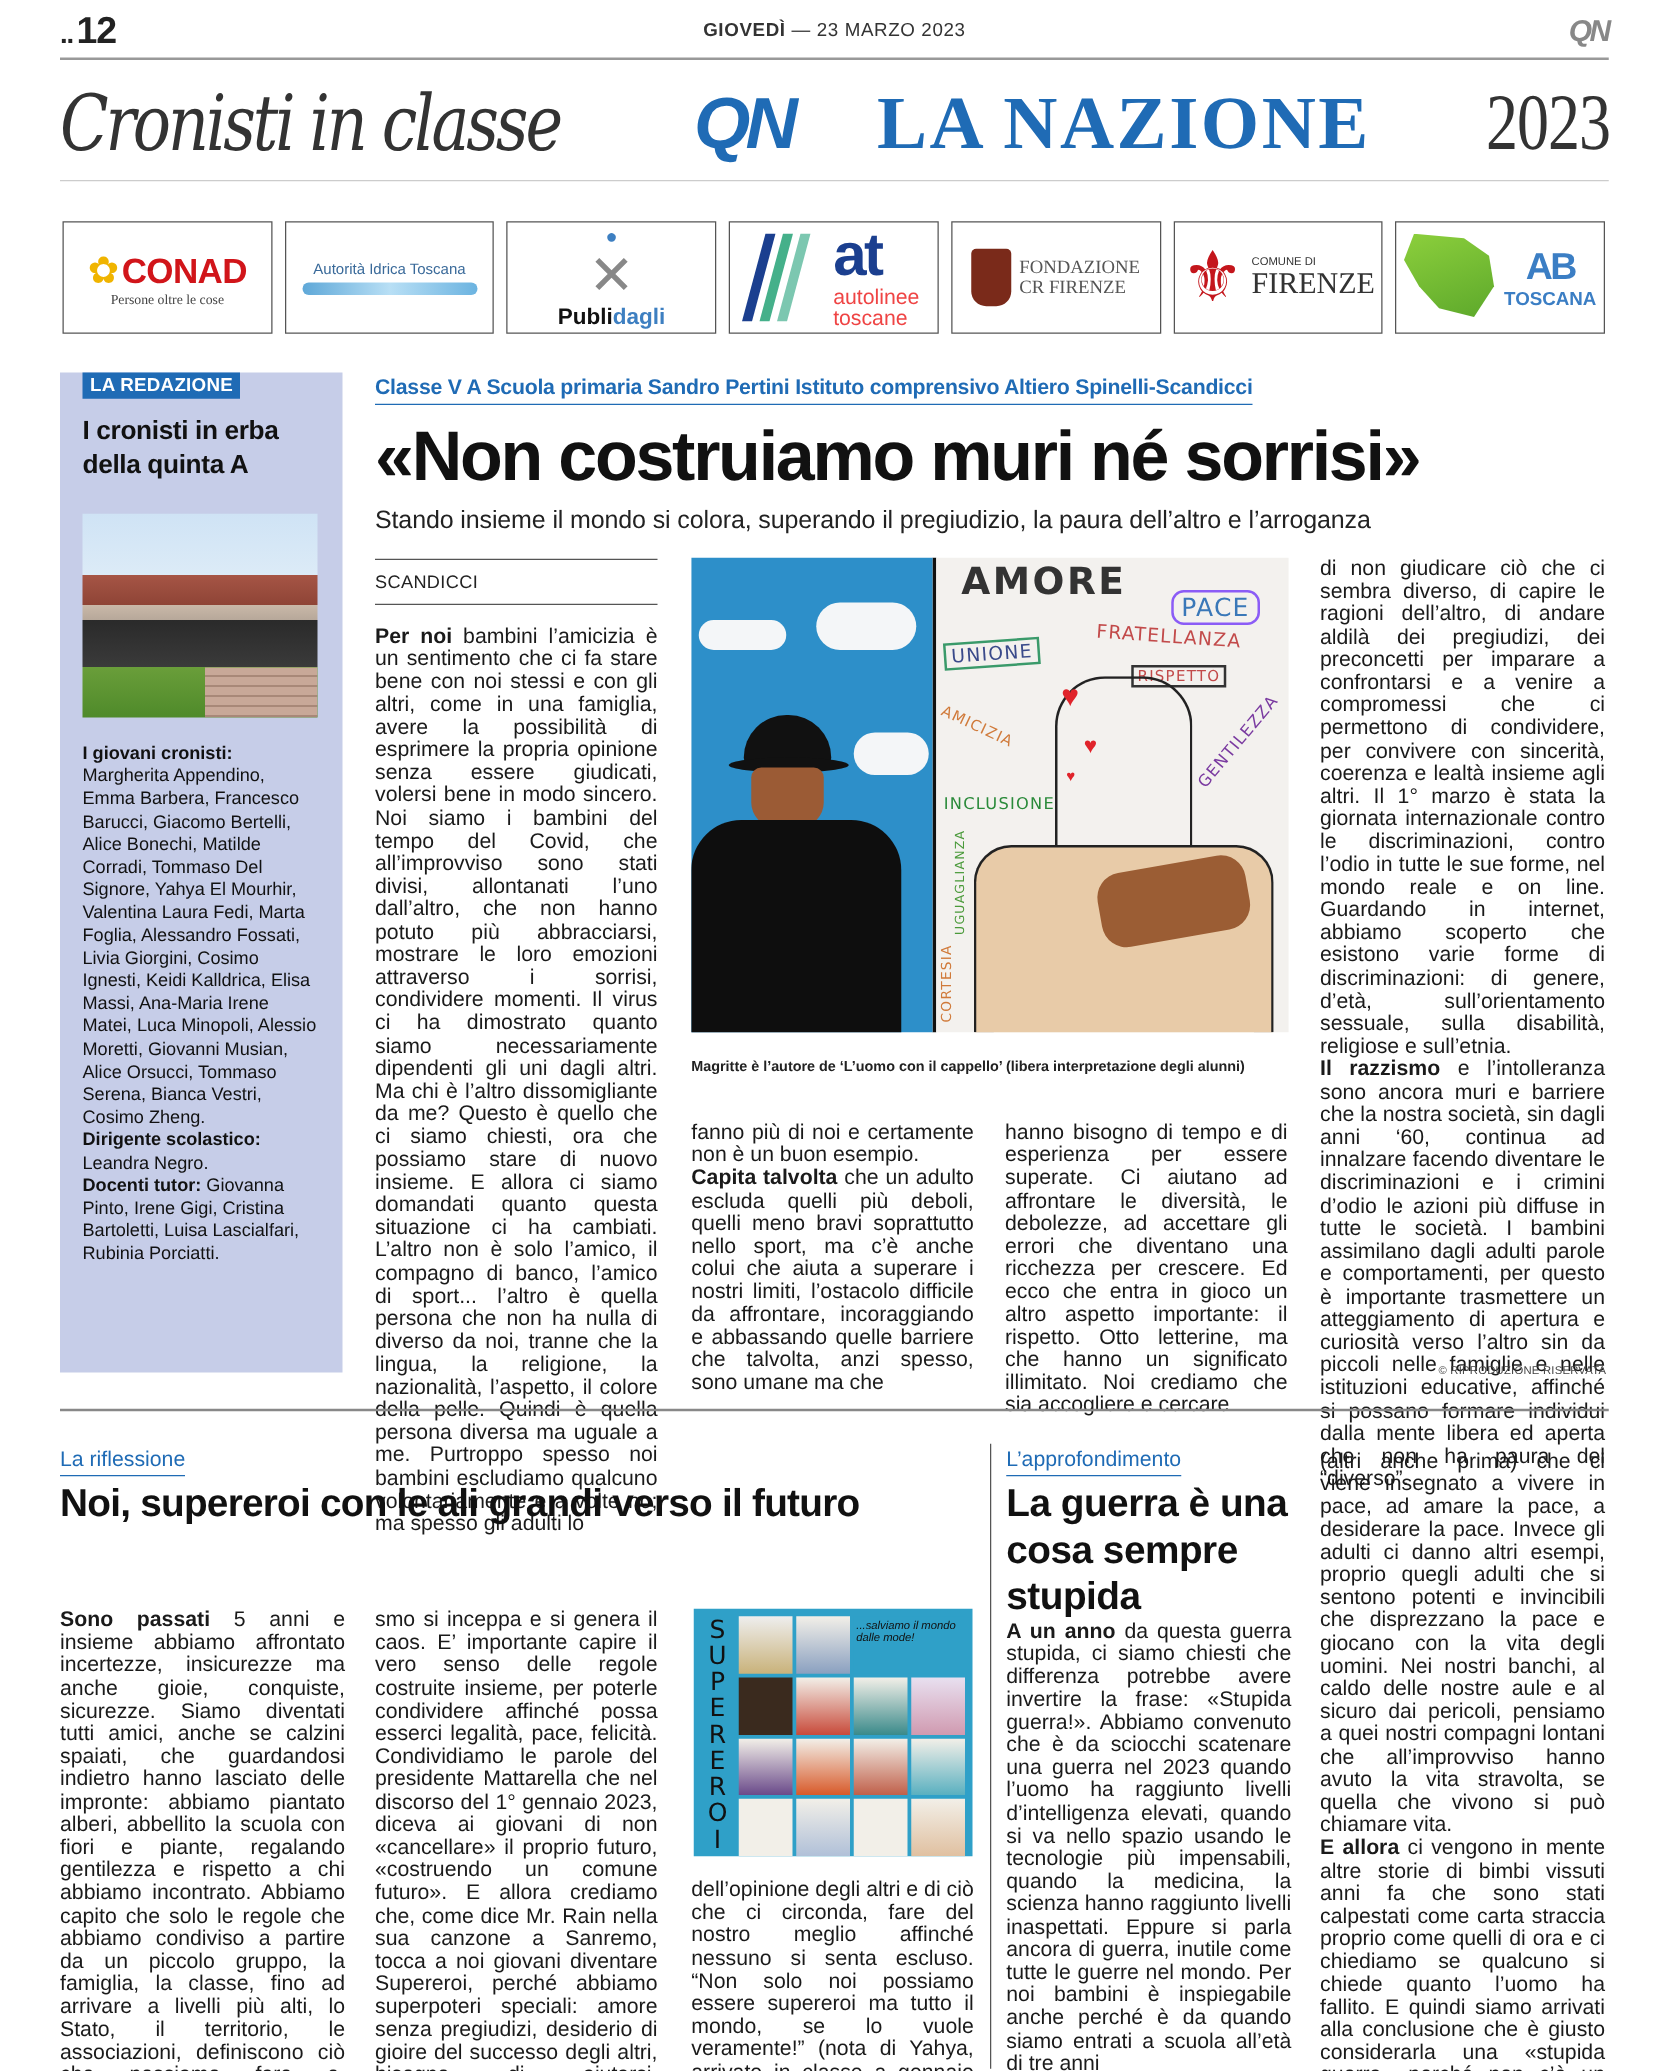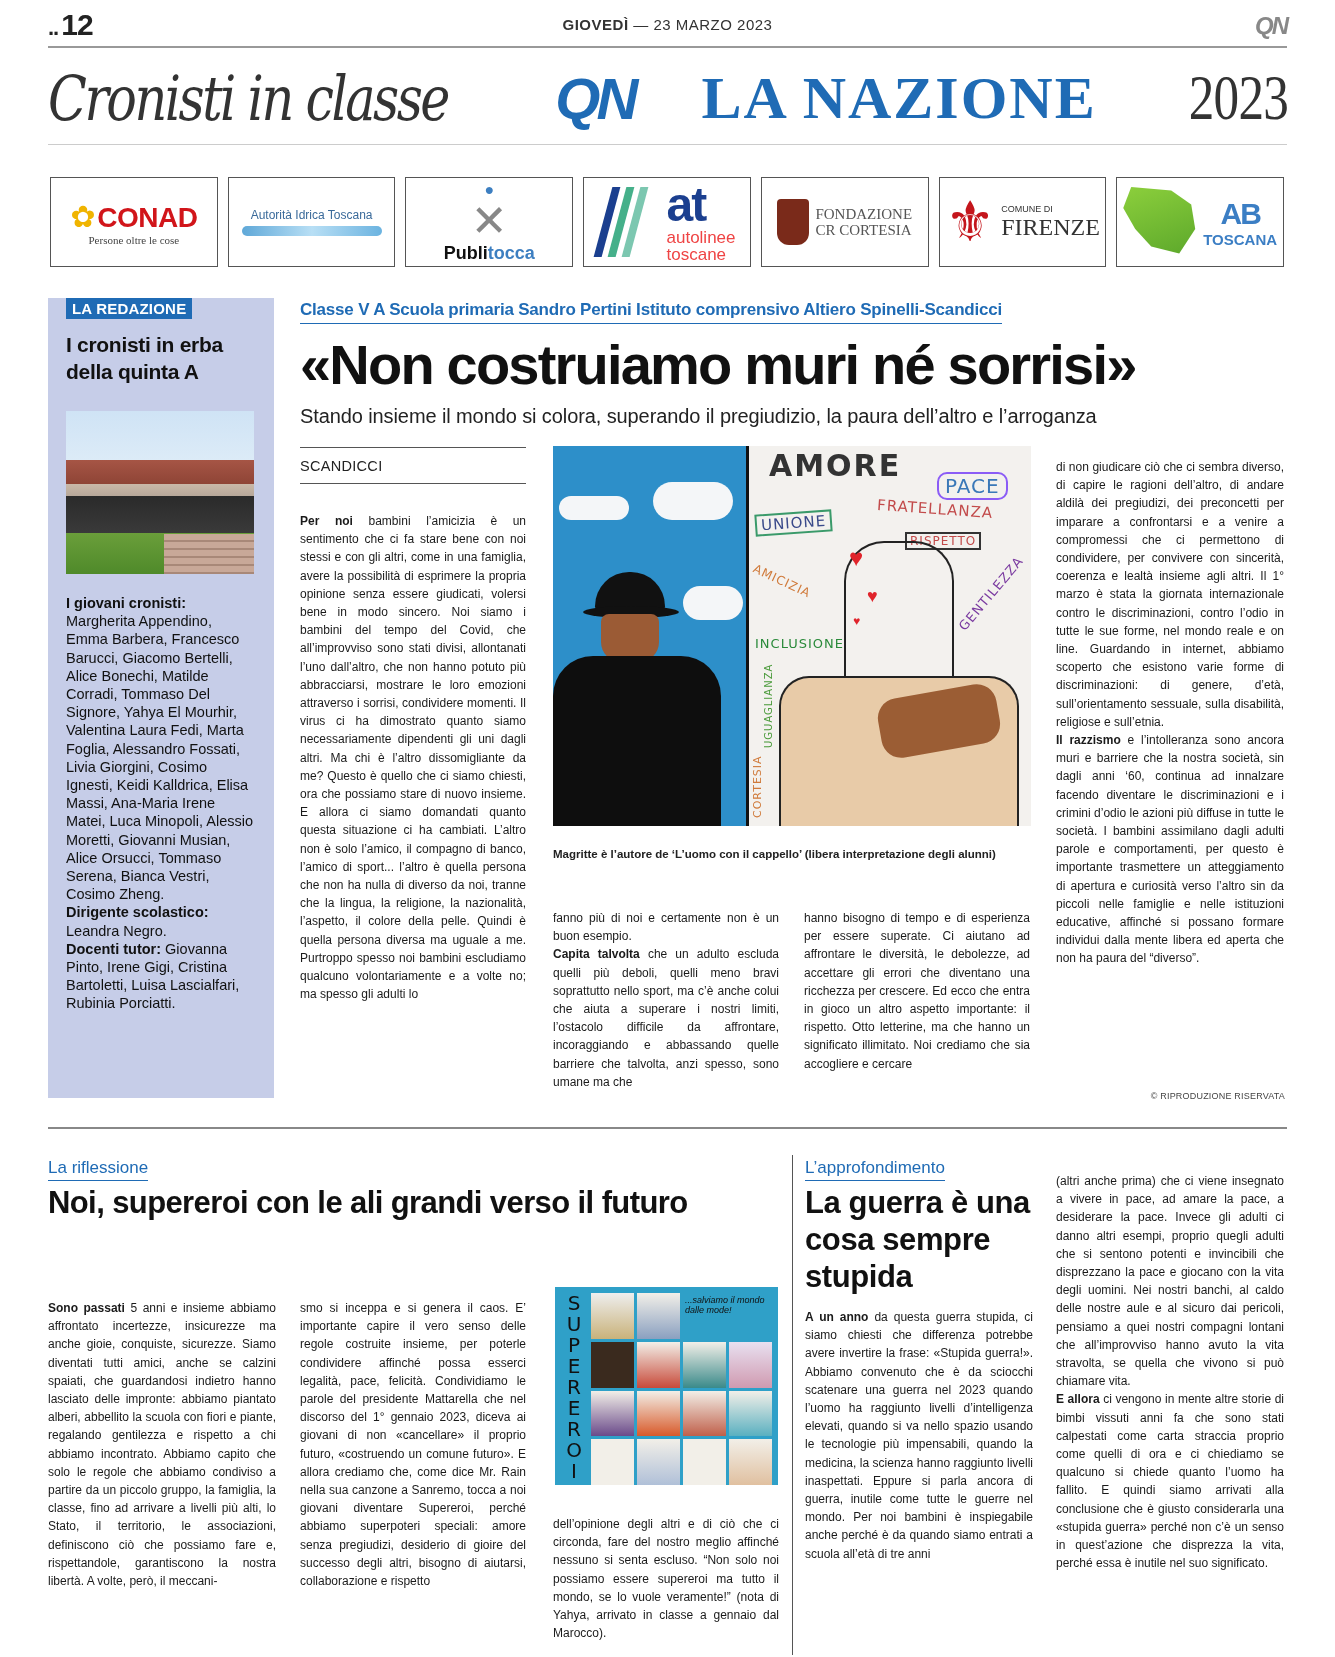--- a/index.html
+++ b/index.html
@@ -63,21 +63,21 @@
   .crew { margin-top: 20px; font-size: 14.5px; line-height: 18.2px; color: #111; }
   .crew b { font-weight: bold; }
 
   
   .kicker { left: 300px; top: 300px; font-size: 17px; font-weight: bold; color: #1f6bb5; padding-bottom: 3px; border-bottom: 1px solid #1f6bb5; letter-spacing: -0.2px; }
   .headline { left: 300px; top: 332px; font-size: 56px; font-weight: bold; letter-spacing: -1.8px; color: #111; white-space: nowrap; }
   .subhead { left: 300px; top: 405px; font-size: 20px; color: #222; letter-spacing: -0.1px; white-space: nowrap; }
 
   .dateline-box { left: 300px; top: 447px; width: 226px; border-top: 1px solid #555; border-bottom: 1px solid #555; padding: 10px 0 9px; font-size: 14.5px; color: #222; letter-spacing: 0.3px; }
 
-  .col { font-size: 12px; line-height: 18.2px; text-align: justify; color: #1a1a1a; hyphens: auto; margin-top: 12px; }
+  .col { font-size: 17px; line-height: 18.2px; text-align: justify; color: #1a1a1a; hyphens: auto; }
   .col b { font-weight: bold; }
   .col p { margin: 0; }
   .c1 { left: 300px; top: 500px; width: 226px; }
   .c2 { left: 553px; top: 897px; width: 226px; }
   .c3 { left: 804px; top: 897px; width: 226px; }
   .c4 { left: 1056px; top: 446px; width: 228px; }
 
   .art-photo { left: 553px; top: 446px; width: 478px; height: 380px; overflow: hidden; display: flex; }
   .art-left { width: 193px; height: 100%; background: #2d8fc9; position: relative; }
   .cloud { position: absolute; background: #f4f6f8; border-radius: 40px; }
@@ -137,39 +137,39 @@
     <div><span class="flower">✿</span><span class="name">CONAD</span></div>
     <div class="tag">Persone oltre le cose</div>
   </div>
   <div class="sponsor sp-ait">
     <div>Autorità Idrica Toscana</div>
     <div class="wave"></div>
   </div>
   <div class="sponsor sp-publi">
     <div class="drop">●</div>
     <div class="x">✕</div>
-    <div class="name"><span style="color:#111">Publi</span><span>tocca</span></div>
+    <div class="name"><span style="color:#111">Publi</span><span>dagli</span></div>
   </div>
   <div class="sponsor sp-at">
     <div class="bars">
       <i style="left:4px;background:#1b3f8f"></i>
         <i style="left:18px;background:#45b08a"></i>
         <i style="left:32px;background:#7cc7b0"></i>
     </div>
     <div class="txt">
       <span class="big">at</span>
       <span class="small">autolinee</span>
       <span class="small">toscane</span>
     </div>
   </div>
   <div class="sponsor sp-fond">
     <div class="emb"></div>
     <div class="txt">
         <div>FONDAZIONE</div>
-        <div>CR CORTESIA</div>
+        <div>CR FIRENZE</div>
       </div>
   </div>
   <div class="sponsor sp-firenze">
     <div class="lily">⚜</div>
     <div>
         <div class="small">COMUNE DI</div>
         <div class="big">FIRENZE</div>
       </div>
   </div>
   <div class="sponsor sp-ab">

